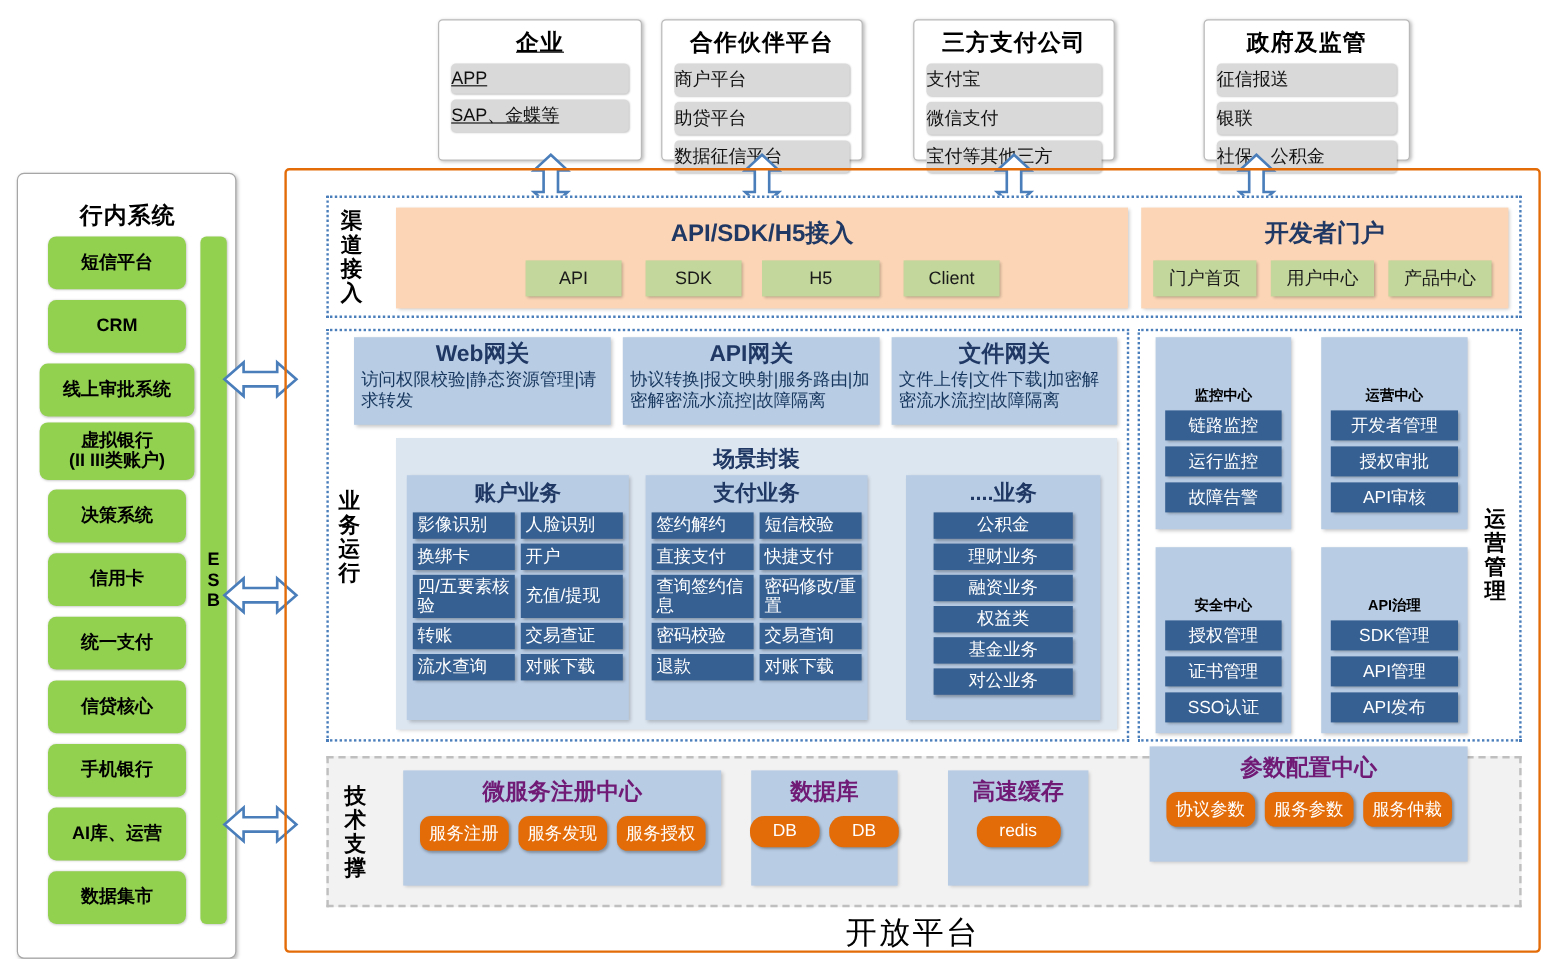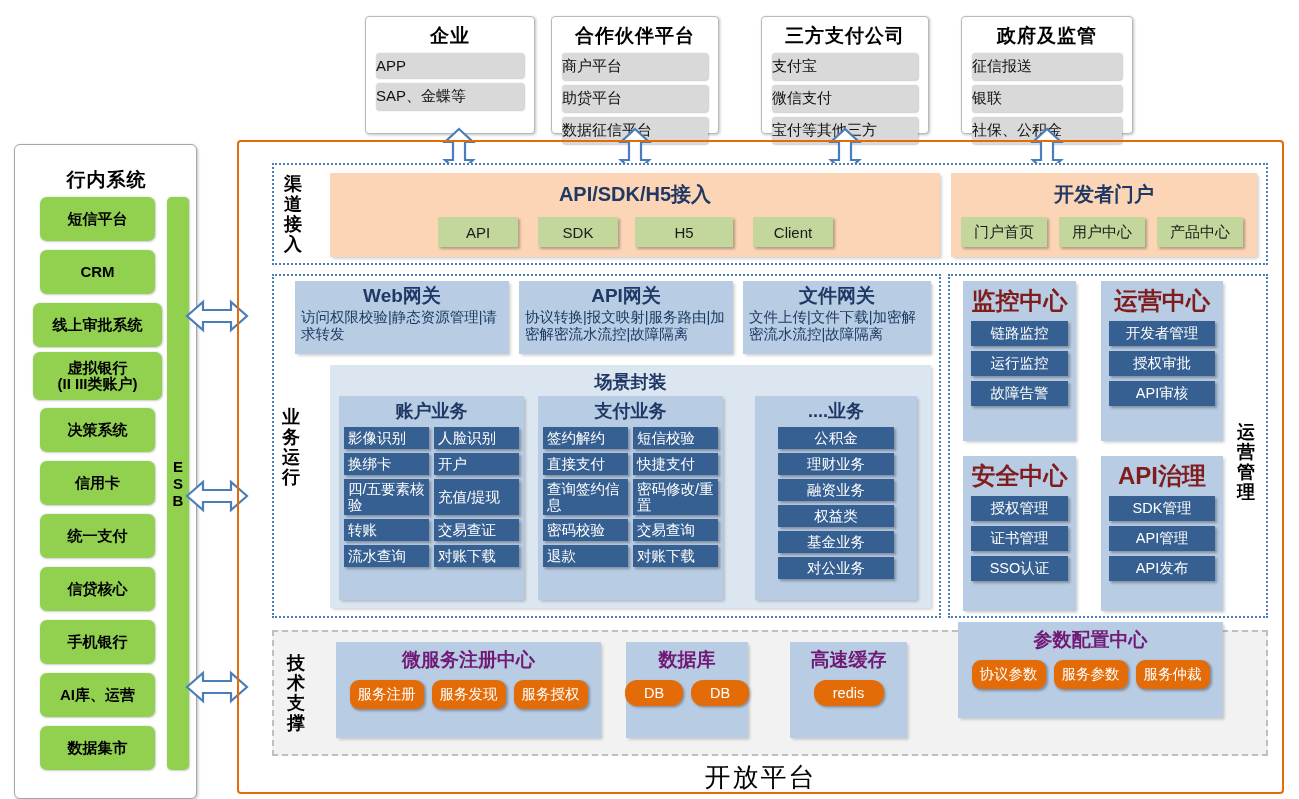--- a/index.html
+++ b/index.html
@@ -115,21 +115,21 @@
     text-align:left;
   }
   .dchip.c{justify-content:center;text-align:center;}
 
   
   .ops-card{
     background:#b8cce4;box-shadow:1.5px 1.5px 3px rgba(0,0,0,.22);
     display:flex;flex-direction:column;align-items:center;
     padding:4px 8px 8px 8px;box-sizing:border-box;
   }
-  .ops-title{font-size:24px;font-weight:bold;color:#7f1d1d;margin-bottom:4px;}
+  .ops-title{font-size:12px;font-weight:bold;color:#000000;margin-bottom:4px;margin-top:36px;}
   .ops-chip{
     background:#376092;color:#fff;font-size:14.5px;width:100%;
     display:flex;align-items:center;justify-content:center;text-align:center;
     padding:3px 0;margin-bottom:5px;box-sizing:border-box;
     box-shadow:1.5px 1.5px 2.5px rgba(0,0,0,.3);
   }
   .ops-chip:last-child{margin-bottom:0;}
 
   
   .tech-card{
@@ -149,41 +149,41 @@
 
   
   svg.arrow{position:absolute;overflow:visible;}
   .arrow path{fill:#ffffff;stroke:#4a7ebb;stroke-width:2.2;stroke-linejoin:miter;}
 </style>
 </head>
 <body>
 
 <div class="stage">
 
-  <div class="abs ext-card" style="left:365px;top:16px;width:170px;height:118px;">
+  <div class="abs ext-card" style="left:365px;top:16px;width:170px;height:118px;text-decoration:underline;">
     <div class="ext-title">企业</div>
     <div class="ext-item">APP</div>
     <div class="ext-item">SAP、金蝶等</div>
   </div>
 
   <div class="abs ext-card" style="left:551px;top:16px;width:168px;height:118px;">
     <div class="ext-title">合作伙伴平台</div>
     <div class="ext-item">商户平台</div>
     <div class="ext-item">助贷平台</div>
     <div class="ext-item">数据征信平台</div>
   </div>
 
   <div class="abs ext-card" style="left:761px;top:16px;width:168px;height:118px;">
     <div class="ext-title">三方支付公司</div>
     <div class="ext-item">支付宝</div>
     <div class="ext-item">微信支付</div>
     <div class="ext-item">宝付等其他三方</div>
   </div>
 
-  <div class="abs ext-card" style="left:961px;top:16px;width:172px;height:118px;">
+  <div class="abs ext-card" style="left:1003px;top:16px;width:172px;height:118px;">
     <div class="ext-title">政府及监管</div>
     <div class="ext-item">征信报送</div>
     <div class="ext-item">银联</div>
     <div class="ext-item">社保、公积金</div>
   </div>
 
   <svg class="arrow" style="left:442px;top:128px;" width="34" height="46" viewBox="0 0 34 46">
     <path d="M17 1 L31 14 L23 14 L23 32 L31 32 L17 45 L3 32 L11 32 L11 14 L3 14 Z"></path>
   </svg>
   <svg class="arrow" style="left:618px;top:128px;" width="34" height="46" viewBox="0 0 34 46">

